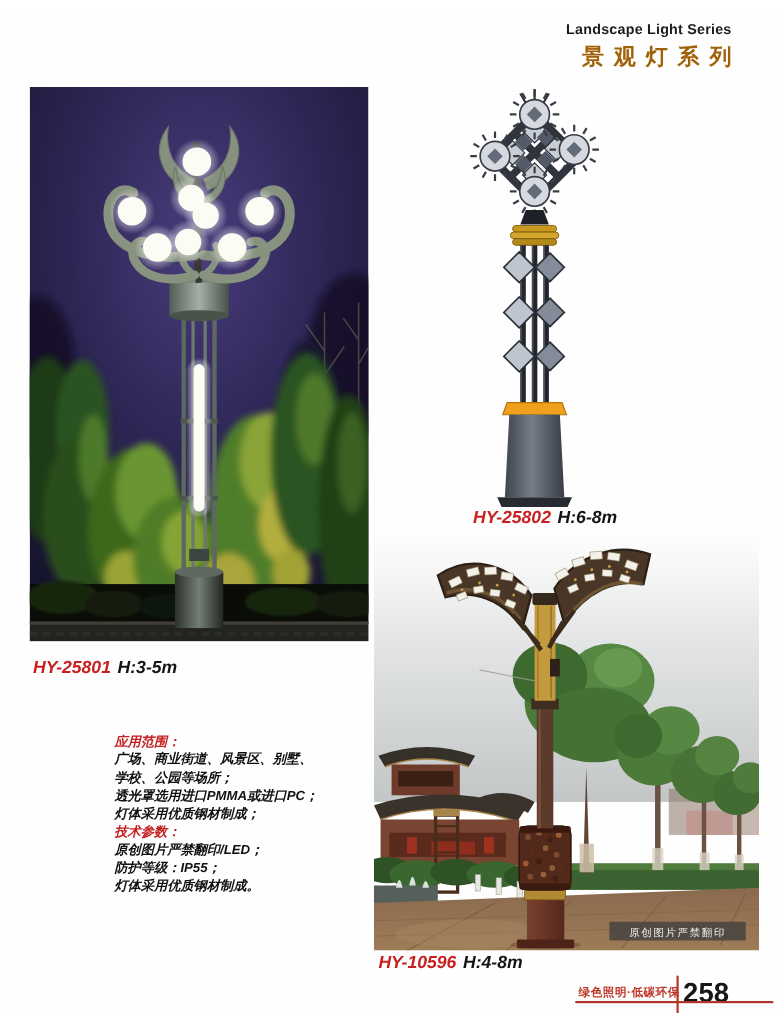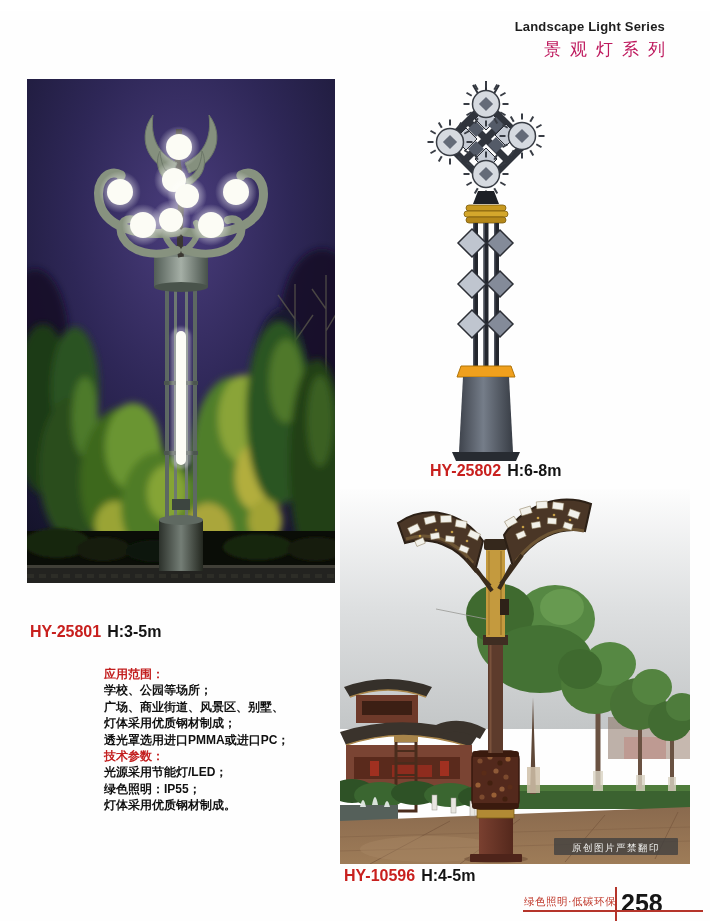--- a/index.html
+++ b/index.html
@@ -1,38 +1,38 @@
 <!DOCTYPE html>
 <html><head>
 <meta charset="utf-8">
 <style>
   html,body{margin:0;padding:0;background:#ffffff;}
   .page{position:relative;width:710px;height:921px;margin:11px auto;background:#fefefe;overflow:hidden;
         font-family:"Liberation Sans", sans-serif;color:#111;}
   
   .header{position:absolute;top:8px;right:45px;text-align:right;}
   .title-en{font-size:13px;font-weight:700;color:#1d1d1d;letter-spacing:0.2px;}
-  .title-zh{margin-top:4px;font-size:17px;font-weight:400;color:#be185d;letter-spacing:9px;margin-right:-9px;}
+  .title-zh{margin-top:4px;font-size:20px;font-weight:700;color:#a16207;letter-spacing:9px;margin-right:-9px;}
   
   .photo1{position:absolute;left:27px;top:68px;width:308px;height:504px;display:block;}
   .draw2{position:absolute;left:402px;top:62px;width:190px;height:392px;display:block;}
   .photo3{position:absolute;left:340px;top:478px;width:350px;height:375px;display:block;}
   
-  .plabel{position:absolute;font-size:16px;font-weight:700;white-space:nowrap;}
+  .plabel{position:absolute;font-size:16px;font-weight:700;white-space:nowrap;font-style:italic;}
   .plabel .model{color:#c8201e;}
   .plabel .hspec{color:#141414;margin-left:6px;}
-  .plabel1{left:30px;top:612px;}
+  .plabel1{left:30px;top:588px;}
   .plabel2{left:430px;top:451px;}
   .plabel3{left:344px;top:856px;}
   
-  .specs{position:absolute;left:104px;top:655px;width:215px;font-size:12px;line-height:16.4px;color:#101010;font-weight:600;}
+  .specs{position:absolute;left:104px;top:655px;width:215px;font-size:12px;line-height:16.4px;color:#101010;font-weight:600;font-style:italic;}
   .spec-title{color:#c32020;font-weight:700;}
   
-  .footer-slogan{position:absolute;left:524px;top:884px;width:96px;text-align:left;font-size:10.5px;
-                 font-weight:400;color:#bf3527;letter-spacing:0.5px;white-space:nowrap;}
+  .footer-slogan{position:absolute;left:524px;top:884px;width:96px;text-align:center;font-size:10.5px;
+                 font-weight:700;color:#bf3527;letter-spacing:0.5px;white-space:nowrap;}
   .footer-vline{position:absolute;left:615px;top:876px;width:2px;height:45px;background:#b5342a;}
   .footer-page{position:absolute;left:621px;top:878px;font-size:25px;font-weight:700;color:#161616;}
   .footer-hline{position:absolute;left:523px;top:899px;width:180px;height:2px;background:#b5342a;}
 </style>
 </head>
 <body>
 
 <div class="page">
 
   <div class="header">
@@ -432,32 +432,32 @@
     </g>
   </svg>
 
   <div class="plabel plabel1">
     <span class="model">HY-25801</span><span class="hspec">H:3-5m</span>
   </div>
   <div class="plabel plabel2">
     <span class="model">HY-25802</span><span class="hspec">H:6-8m</span>
   </div>
   <div class="plabel plabel3">
-    <span class="model">HY-10596</span><span class="hspec">H:4-5m</span>
+    <span class="model">HY-10596</span><span class="hspec">H:4-8m</span>
   </div>
 
   <div class="specs">
     <div class="spec-title">应用范围：</div>
+    <div class="spec-line">广场、商业街道、风景区、别墅、</div>
     <div class="spec-line">学校、公园等场所；</div>
-    <div class="spec-line">广场、商业街道、风景区、别墅、</div>
+    <div class="spec-line">透光罩选用进口PMMA或进口PC；</div>
     <div class="spec-line">灯体采用优质钢材制成；</div>
-    <div class="spec-line">透光罩选用进口PMMA或进口PC；</div>
     <div class="spec-title">技术参数：</div>
-    <div class="spec-line">光源采用节能灯/LED；</div>
-    <div class="spec-line">绿色照明：IP55；</div>
+    <div class="spec-line">原创图片严禁翻印/LED；</div>
+    <div class="spec-line">防护等级：IP55；</div>
     <div class="spec-line">灯体采用优质钢材制成。</div>
   </div>
 
   <div class="footer-slogan">绿色照明·低碳环保</div>
   <div class="footer-vline"></div>
   <div class="footer-page">258</div>
   <div class="footer-hline"></div>
 
 </div>
 

